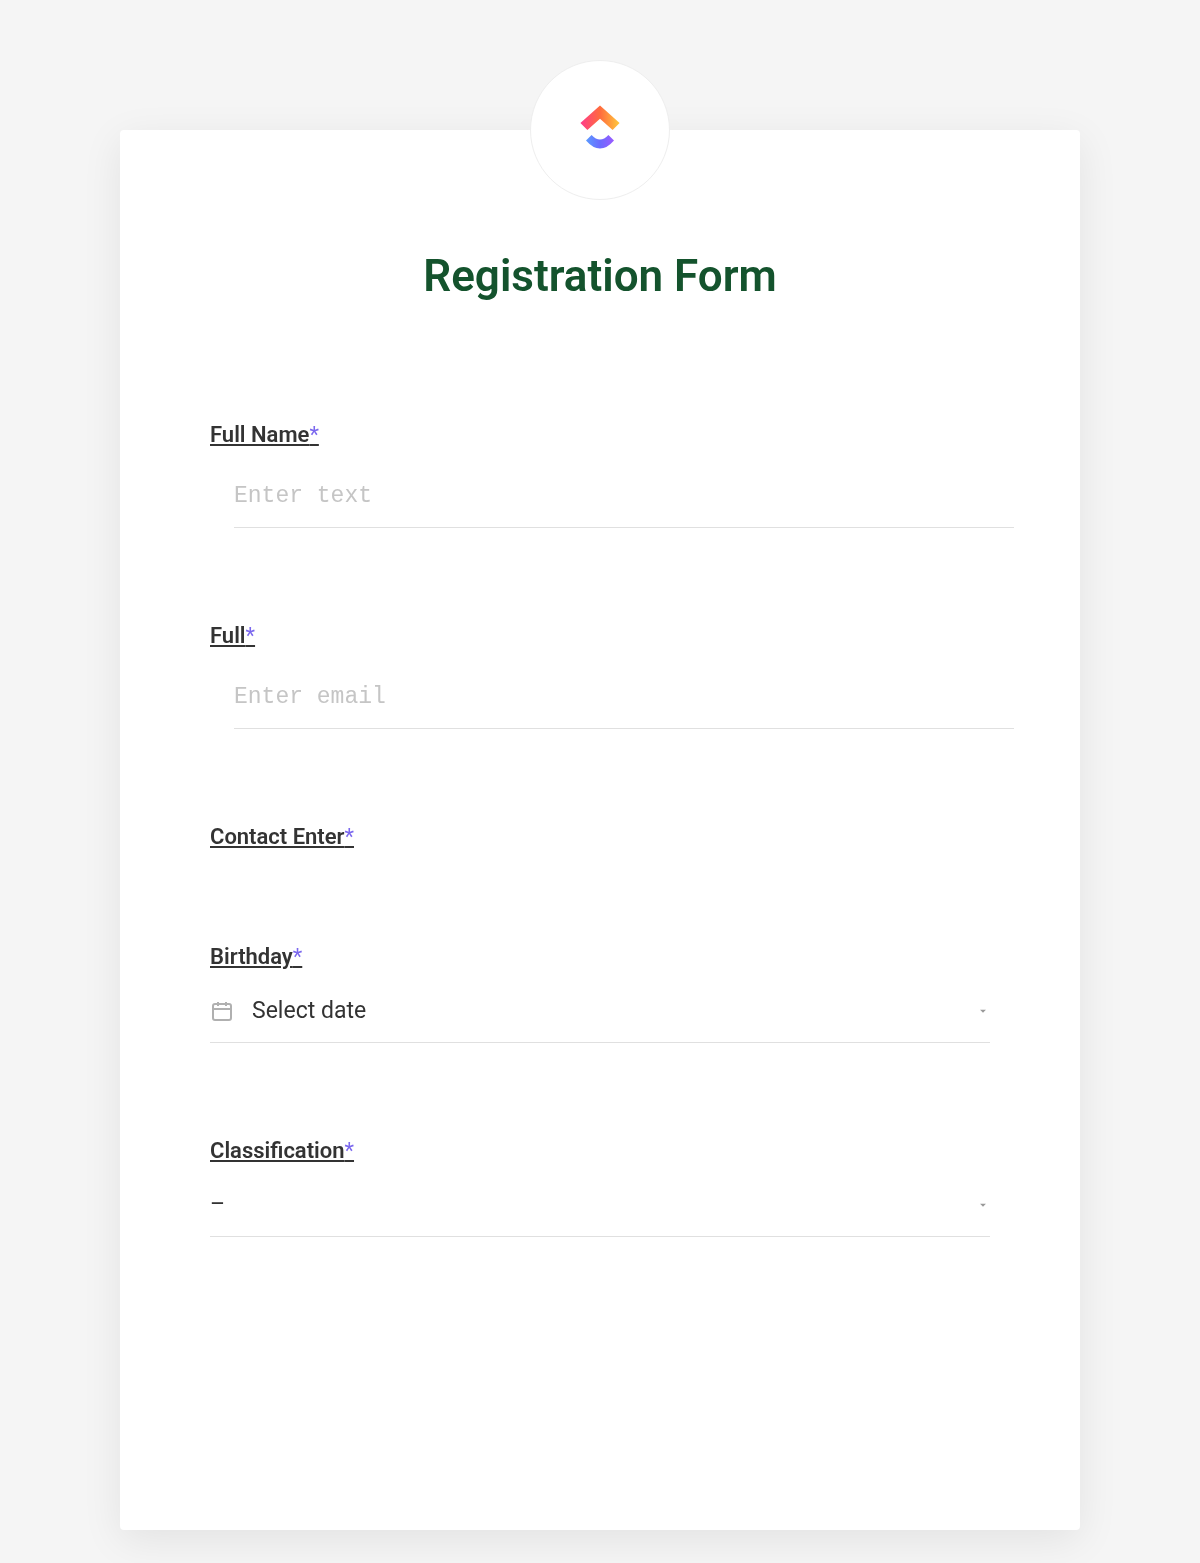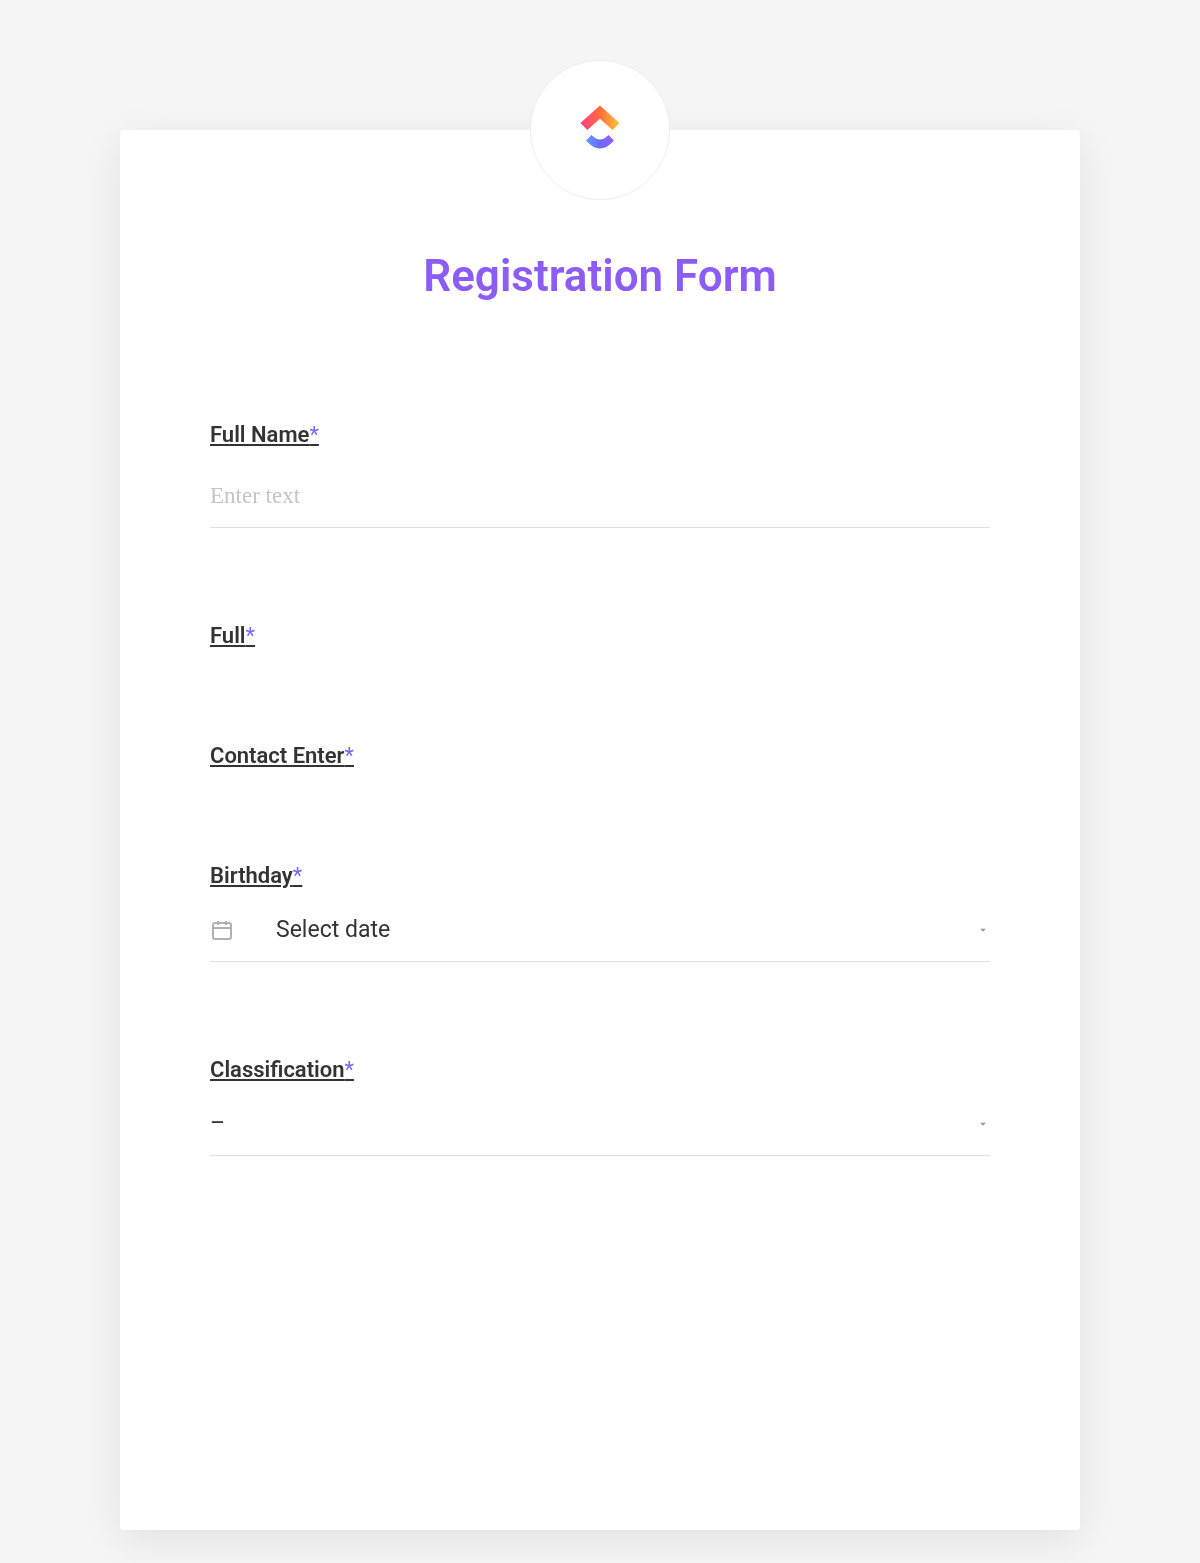--- a/index.html
+++ b/index.html
@@ -46,21 +46,21 @@
     
     .logo-svg {
       width: 70px;
       height: 70px;
     }
     
     .form-title {
       text-align: center;
       font-size: 44px;
       font-weight: 600;
-      color: #8b5cf6;
+      color: #14532d;
       margin-bottom: 120px;
     }
     
     .form-field {
       margin-bottom: 95px;
     }
     
     .field-label {
       font-size: 22px;
       font-weight: 600;
@@ -74,38 +74,38 @@
       color: #7b68ee;
       font-weight: 400;
     }
     
     .field-input {
       width: 100%;
       border: none;
       border-bottom: 1px solid #e0e0e0;
       padding: 8px 0 18px 0;
       font-size: 23px;
-      font-family: Liberation Serif, serif;
+      font-family: Liberation Mono, monospace;
       color: #333333;
       outline: none;
       background: transparent;
+      margin-left: 24px;
     }
     
     .field-input::placeholder {
       color: #c5c5c5;
     }
     
     .date-row {
       display: flex;
       align-items: center;
       border-bottom: 1px solid #e0e0e0;
       padding-bottom: 18px;
       cursor: pointer;
       position: relative;
-      gap: 24px;
     }
     
     .calendar-icon {
       width: 24px;
       height: 24px;
       margin-right: 18px;
       flex-shrink: 0;
     }
     
     .date-text {
@@ -165,20 +165,21 @@
     <label class="field-label">
       <span>Full Name</span><span class="required-asterisk">*</span>
     </label>
     <input type="text" class="field-input" placeholder="Enter text" style="">
   </div>
 
   <div class="form-field">
     <label class="field-label">
       <span>Full</span><span class="required-asterisk">*</span>
     </label>
+    <input type="email" class="field-input" placeholder="Enter email" style="">
   </div>
 
   <div class="form-field">
     <label class="field-label">
       <span>Contact Enter</span><span class="required-asterisk">*</span>
     </label>
   </div>
 
   <div class="form-field">
     <label class="field-label">

